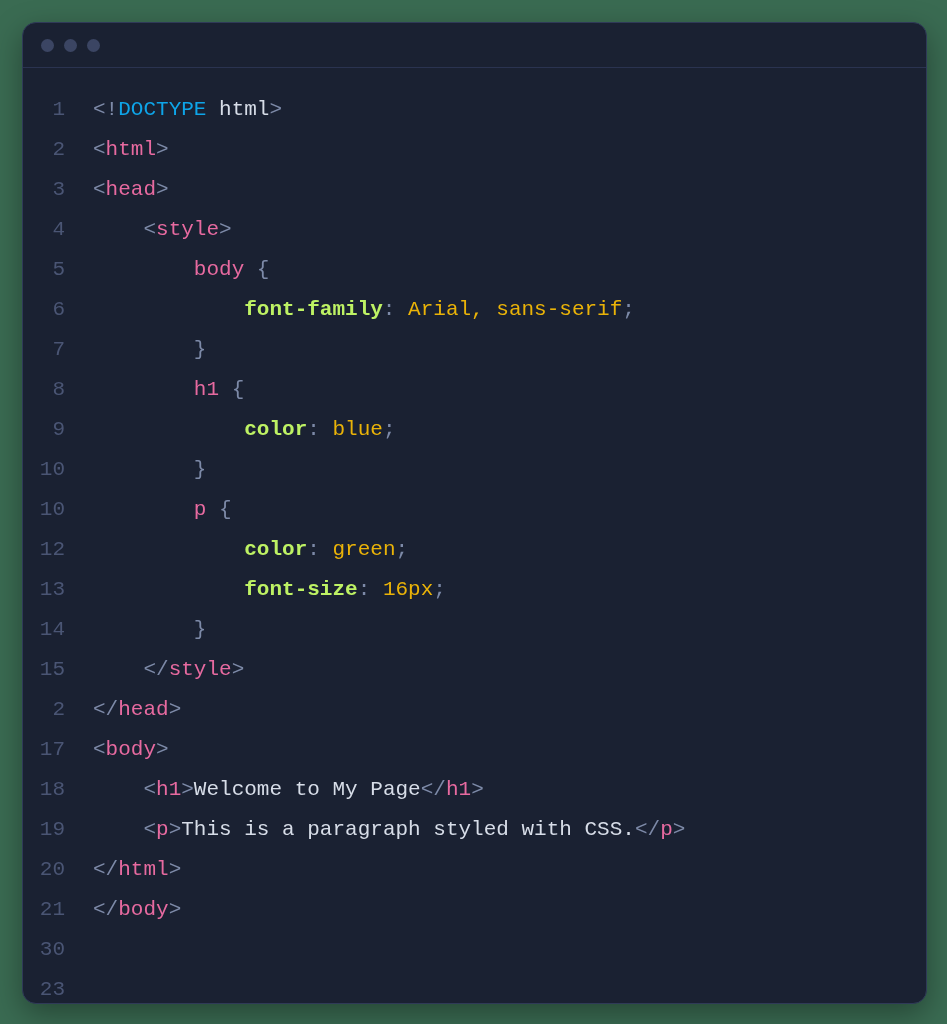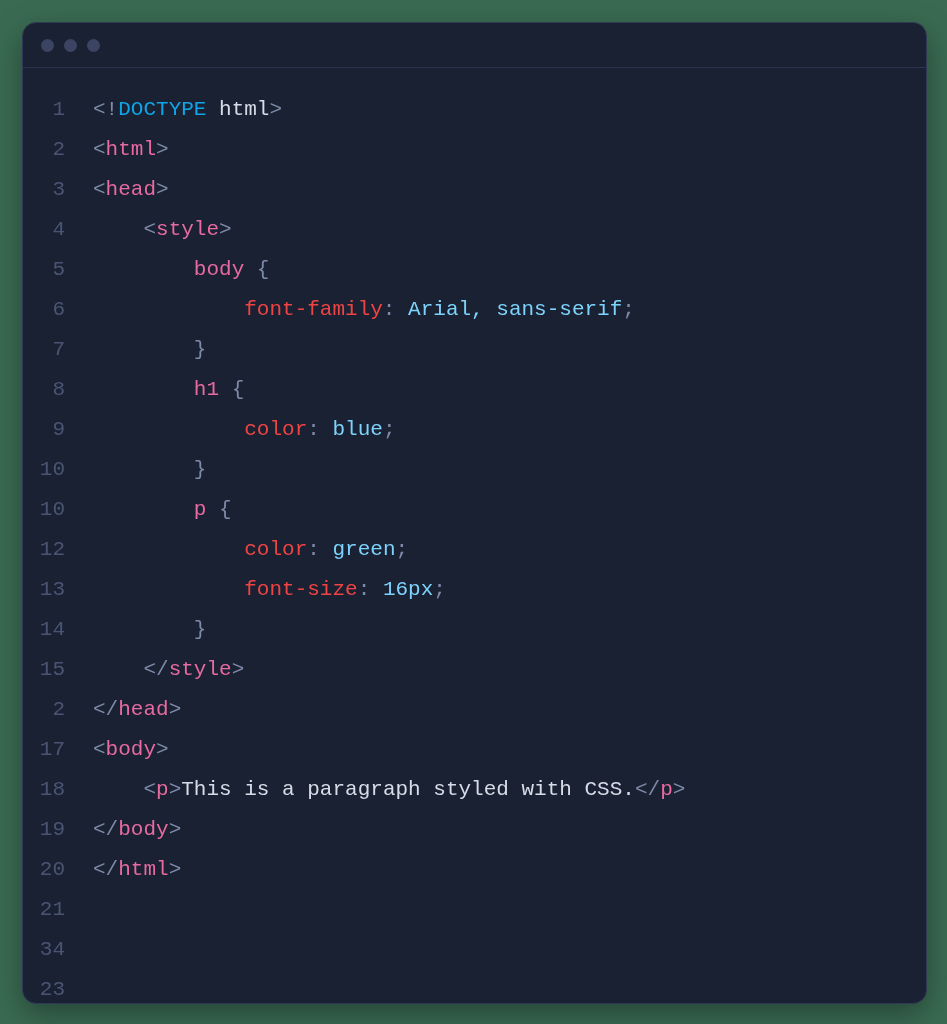--- a/index.html
+++ b/index.html
@@ -63,22 +63,22 @@
   }
   .code .line {
     padding-left: 6px;
   }
 
   
   .punct   { color: #7d8aa8; }  
   .doctype { color: #0ea5e9; }  
   .tag     { color: #e76aa0; }  
   .sel     { color: #e76aa0; }  
-  .prop    { color: #ef4444; }  
-  .val     { color: #7dd3fc; }  
+  .prop    { color: #bef264; font-weight: bold; }  
+  .val     { color: #eab308; }  
   .text    { color: #d7dde8; }  
 </style>
 </head>
 <body>
 
 <div class="window">
   <div class="titlebar">
     <span class="dot"></span>
     <span class="dot"></span>
     <span class="dot"></span>
@@ -99,40 +99,41 @@
         <div class="line">12</div>
         <div class="line">13</div>
         <div class="line">14</div>
         <div class="line">15</div>
         <div class="line">2</div>
         <div class="line">17</div>
         <div class="line">18</div>
         <div class="line">19</div>
         <div class="line">20</div>
         <div class="line">21</div>
-        <div class="line">34</div>
+        <div class="line">30</div>
         <div class="line">23</div>
       </div>
     <div class="code" id="code">
         <div class="line"><span class="punct">&lt;!</span><span class="doctype">DOCTYPE</span><span class="text"> html</span><span class="punct">&gt;</span></div>
         <div class="line"><span class="punct">&lt;</span><span class="tag">html</span><span class="punct">&gt;</span></div>
         <div class="line"><span class="punct">&lt;</span><span class="tag">head</span><span class="punct">&gt;</span></div>
         <div class="line"><span>    </span><span class="punct">&lt;</span><span class="tag">style</span><span class="punct">&gt;</span></div>
         <div class="line"><span>        </span><span class="sel">body</span><span class="text"> </span><span class="punct">{</span></div>
         <div class="line"><span>            </span><span class="prop">font-family</span><span class="punct">:</span><span class="text"> </span><span class="val">Arial, sans-serif</span><span class="punct">;</span></div>
         <div class="line"><span>        </span><span class="punct">}</span></div>
         <div class="line"><span>        </span><span class="sel">h1</span><span class="text"> </span><span class="punct">{</span></div>
         <div class="line"><span>            </span><span class="prop">color</span><span class="punct">:</span><span class="text"> </span><span class="val">blue</span><span class="punct">;</span></div>
         <div class="line"><span>        </span><span class="punct">}</span></div>
         <div class="line"><span>        </span><span class="sel">p</span><span class="text"> </span><span class="punct">{</span></div>
         <div class="line"><span>            </span><span class="prop">color</span><span class="punct">:</span><span class="text"> </span><span class="val">green</span><span class="punct">;</span></div>
         <div class="line"><span>            </span><span class="prop">font-size</span><span class="punct">:</span><span class="text"> </span><span class="val">16px</span><span class="punct">;</span></div>
         <div class="line"><span>        </span><span class="punct">}</span></div>
         <div class="line"><span>    </span><span class="punct">&lt;/</span><span class="tag">style</span><span class="punct">&gt;</span></div>
         <div class="line"><span class="punct">&lt;/</span><span class="tag">head</span><span class="punct">&gt;</span></div>
         <div class="line"><span class="punct">&lt;</span><span class="tag">body</span><span class="punct">&gt;</span></div>
+        <div class="line"><span>    </span><span class="punct">&lt;</span><span class="tag">h1</span><span class="punct">&gt;</span><span class="text">Welcome to My Page</span><span class="punct">&lt;/</span><span class="tag">h1</span><span class="punct">&gt;</span></div>
         <div class="line"><span>    </span><span class="punct">&lt;</span><span class="tag">p</span><span class="punct">&gt;</span><span class="text">This is a paragraph styled with CSS.</span><span class="punct">&lt;/</span><span class="tag">p</span><span class="punct">&gt;</span></div>
+        <div class="line"><span class="punct">&lt;/</span><span class="tag">html</span><span class="punct">&gt;</span></div>
         <div class="line"><span class="punct">&lt;/</span><span class="tag">body</span><span class="punct">&gt;</span></div>
-        <div class="line"><span class="punct">&lt;/</span><span class="tag">html</span><span class="punct">&gt;</span></div>
         <div class="line"></div>
       </div>
   </div>
 </div>
 
 </body></html>

